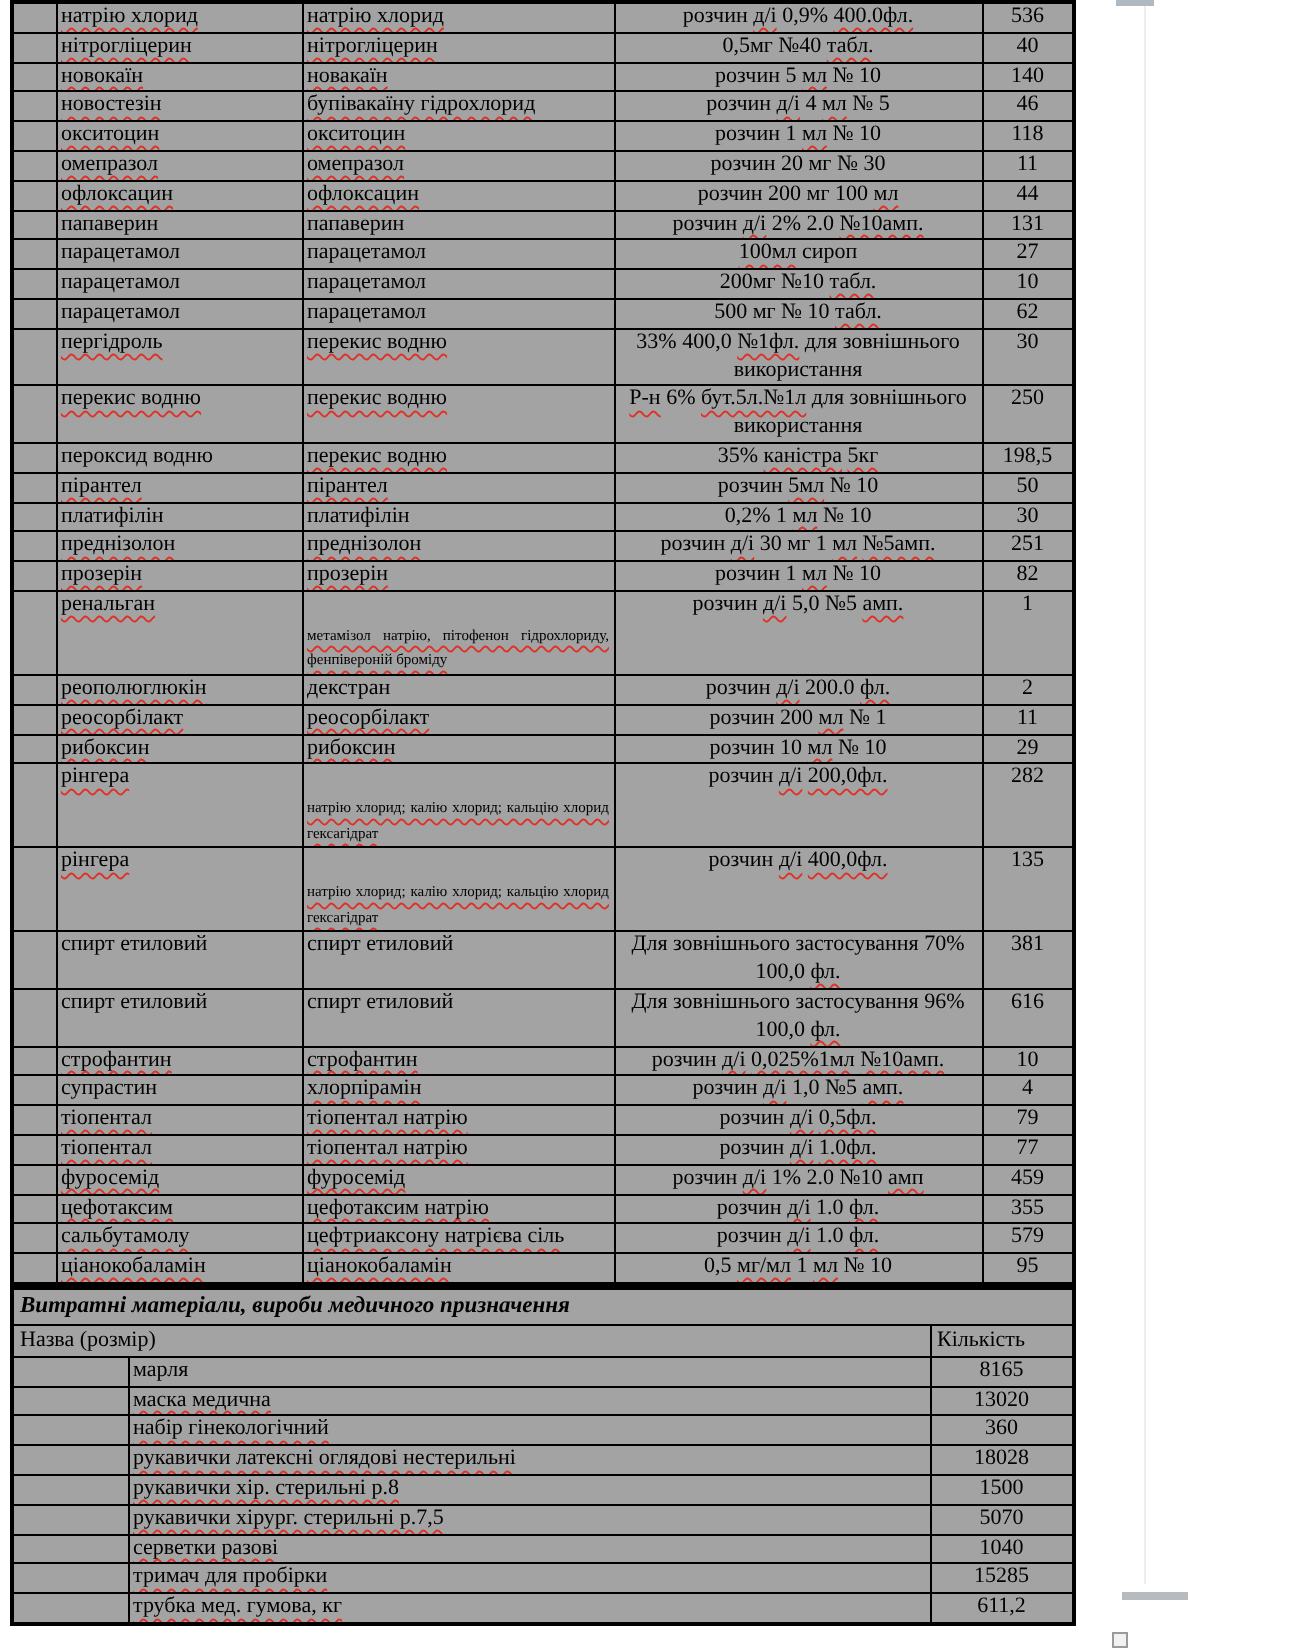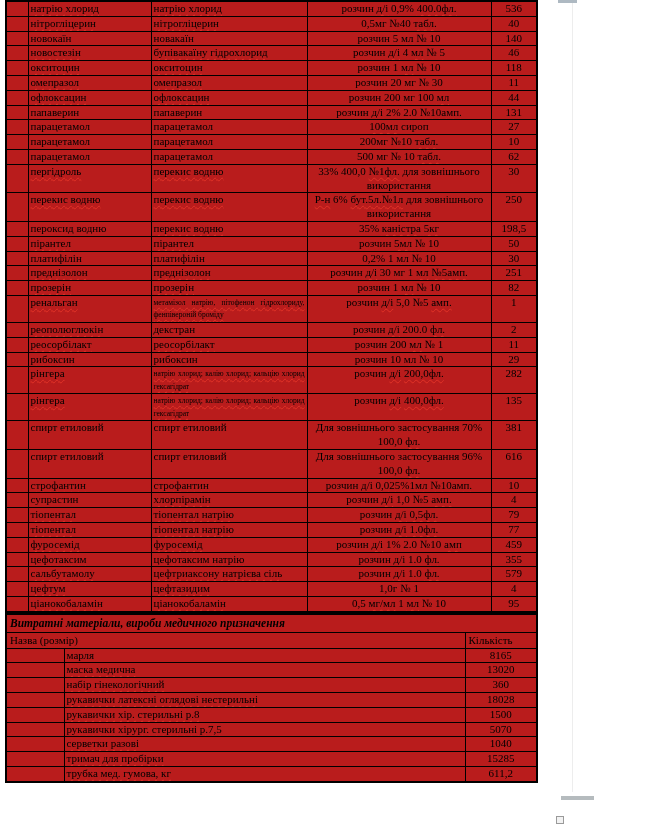--- a/index.html
+++ b/index.html
@@ -1,28 +1,28 @@
 <!DOCTYPE html>
 <html><head>
 <meta charset="utf-8">
 <style>
   html,body{margin:0;padding:0;}
   body{
     width:645px;height:825px;position:relative;background:#fff;
     font-family:"Liberation Serif","DejaVu Serif",serif;color:#000;overflow:hidden;
   }
   .doc{position:absolute;left:5px;top:0;}
-  table.doc-table{border-collapse:collapse;table-layout:fixed;width:531px;background:#b91c1c;}
+  table.doc-table{border-collapse:collapse;table-layout:fixed;width:531px;background:#a3a3a3;}
   table.doc-table{border:2px solid #000;}
   td{
     border:1px solid #000;padding:0 2px;vertical-align:top;
     font-size:11px;line-height:13.8px;overflow:hidden;word-wrap:break-word;
   }
   td.c{text-align:center;}
-  td.small{font-size:7.5px;line-height:12.5px;text-align:justify;padding-top:1px;}
+  td.small{font-size:7.5px;line-height:12.5px;text-align:justify;padding-top:16px;}
   .sp{
     text-decoration-line:underline;text-decoration-style:wavy;
     text-decoration-color:#e03126;text-decoration-thickness:1px;
     text-underline-offset:2px;text-decoration-skip-ink:none;
   }
   td.section-hdr{font-weight:bold;font-size:11.5px;line-height:15px;padding:1px 3px;font-style:italic;}
   td.col-hdr{font-size:11px;line-height:15px;padding:0 3px;}
   
   .edge-line{position:absolute;left:572px;top:0;width:1px;height:792px;background:#ededed;}
   .scroll-frag-top{position:absolute;left:558px;top:0;width:19px;height:3px;background:#aeb9c2;}
@@ -270,27 +270,20 @@
         </tr>
         <tr>
           <td></td>
           <td><span class="sp">сальбутамолу</span></td>
           <td><span class="sp">цефтриаксону натрієва сіль</span></td>
           <td class="c"><span>розчин</span> <span class="sp">д/і</span> <span>1.0</span> <span class="sp">фл.</span></td>
           <td class="c"><span>579</span></td>
         </tr>
         <tr>
           <td></td>
-          <td><span class="sp">цефтум</span></td>
-          <td><span class="sp">цефтазидим</span></td>
-          <td class="c"><span>1,0г</span> <span>№</span> <span>1</span></td>
-          <td class="c"><span>4</span></td>
-        </tr>
-        <tr>
-          <td></td>
           <td><span class="sp">ціанокобаламін</span></td>
           <td><span class="sp">ціанокобаламін</span></td>
           <td class="c"><span>0,5</span> <span class="sp">мг/мл</span> <span>1</span> <span class="sp">мл</span> <span>№</span> <span>10</span></td>
           <td class="c"><span>95</span></td>
         </tr>
       </tbody>
   </table>
 
   <table class="doc-table" id="consumables">
     <colgroup>

